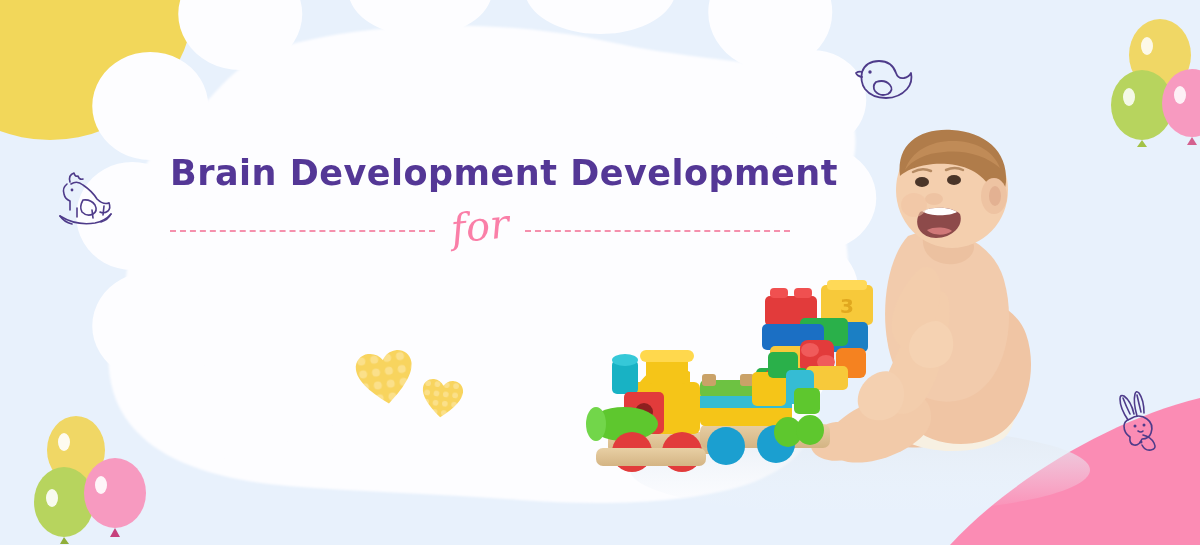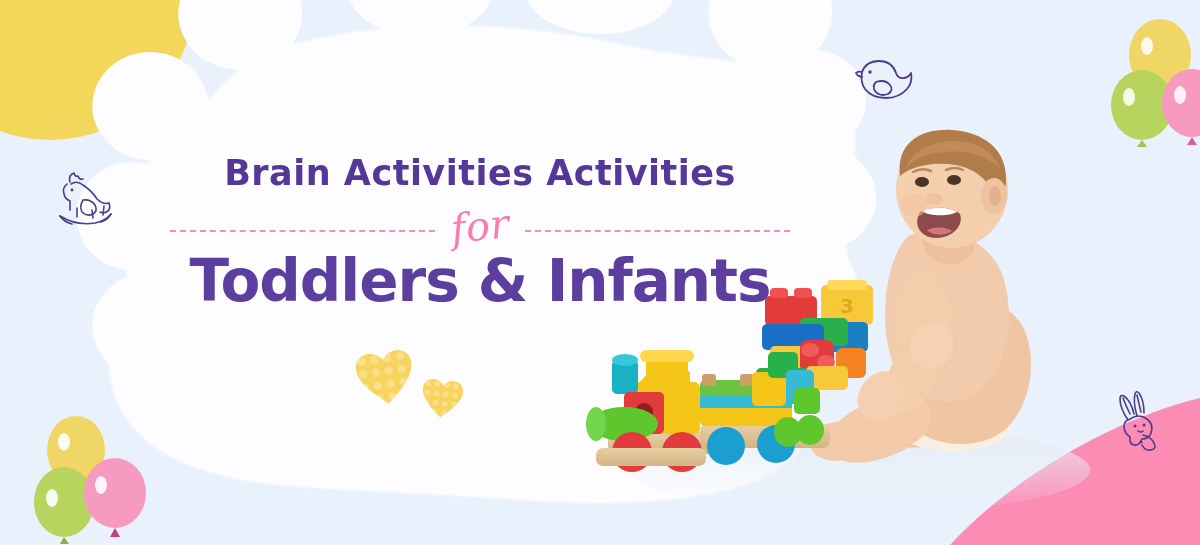--- a/index.html
+++ b/index.html
@@ -378,22 +378,21 @@
       <path d="M15,29 q9,-6 17,0 q7,5 4,14 q-2,6 -9,6 q-3,7 -8,6 q-5,-1 -4,-8 q-6,-4 -6,-11 q0,-5 6,-7 z"></path>
       <path d="M28,45 q8,2 11,8 q3,6 -3,7 q-6,1 -9,-5"></path>
       <circle cx="20" cy="36" r="1.5" fill="#4e3b8a" stroke="none"></circle>
       <circle cx="29" cy="35" r="1.5" fill="#4e3b8a" stroke="none"></circle>
       <circle cx="26" cy="52" r="1.5" fill="#4e3b8a" stroke="none"></circle>
       <path d="M23,41 q3,2 5,0"></path>
     </svg>
   </div>
 
   <div class="text-block">
-    <h1 class="headline-top">Brain Activities Activities</h1>
+    <h1 class="headline-top">Brain Development Development</h1>
     <div class="divider-row">
       <span class="dash-line left"></span>
       <span class="for-script">for</span>
       <span class="dash-line right"></span>
     </div>
-    <h2 class="headline-main">Toddlers &amp; Infants</h2>
   </div>
 
 </div>
 
 </body></html>

